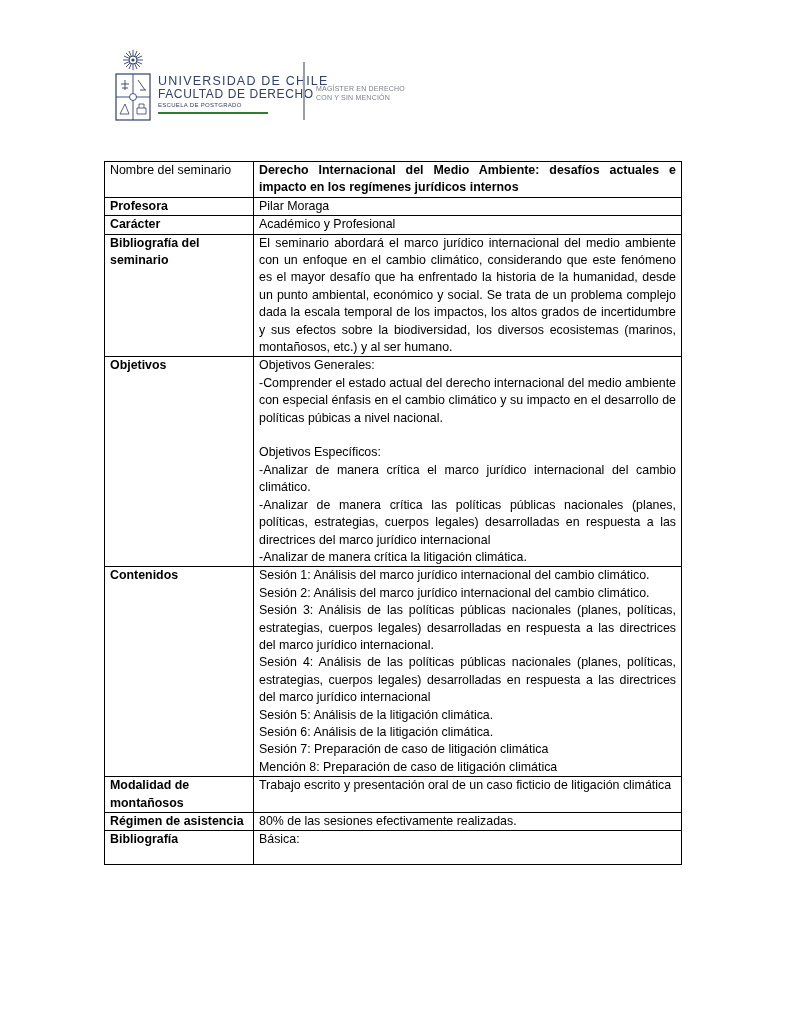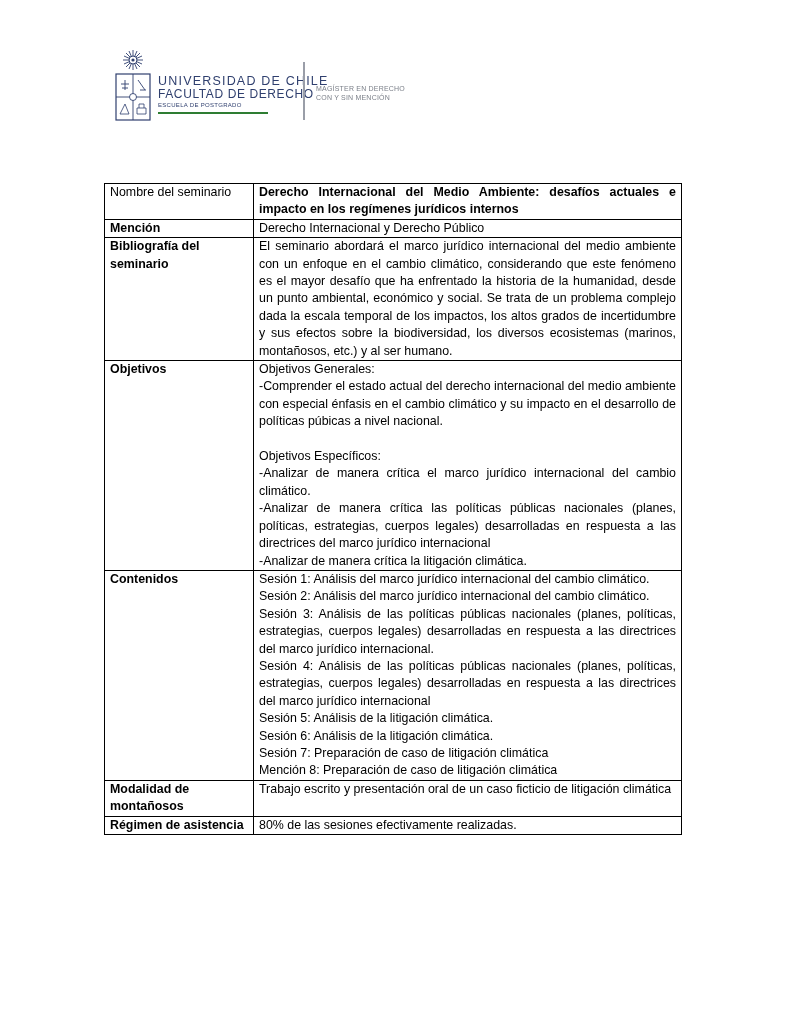--- a/index.html
+++ b/index.html
@@ -11,21 +11,21 @@
   .crest { position: absolute; left: 113px; top: 48px; width: 40px; height: 76px; }
   .uni-block { position: absolute; left: 158px; top: 74px; }
   .uni-name { font-size: 12.5px; letter-spacing: 1.2px; color: #2f3f6e; line-height: 14px; white-space: nowrap; }
   .fac-name { font-size: 12px; letter-spacing: 0.6px; color: #2f3f6e; line-height: 12px; white-space: nowrap; }
   .esc-name { font-size: 6px; letter-spacing: 0.3px; color: #2f3f6e; line-height: 10px; white-space: nowrap; }
   .green-bar { position: absolute; left: 158px; top: 112px; width: 110px; height: 2px; background: #2e7d32; }
   .divider { position: absolute; left: 303px; top: 62px; width: 2px; height: 58px; background: #9a9ea8; }
   .program { position: absolute; left: 316px; top: 84px; font-size: 7px; color: #7a7f88; line-height: 9px; letter-spacing: 0.2px; white-space: nowrap; }
 
   
-  .doc-table { position: absolute; left: 104px; top: 183px; width: 578px;
+  .doc-table { position: absolute; left: 104px; top: 161px; width: 578px;
                border-collapse: collapse; table-layout: fixed;
                font-family: "Liberation Sans", "DejaVu Sans", sans-serif;
                font-size: 12.4px; line-height: 17.4px; }
   .doc-table td { border: 1.3px solid #000; vertical-align: top; padding: 0 5px; }
   .doc-table td.label { width: 138px; font-weight: bold; }
   .doc-table td.label.normal { font-weight: normal; }
   .doc-table td.value { text-align: justify; margin-top: 44px; }
   .doc-table td.value.bold { font-weight: bold; }
   .para { display: block; }
   .blank { display: block; height: 17.4px; }
@@ -74,22 +74,26 @@
   </div>
 </div>
 
 <table class="doc-table">
   <tbody>
       <tr>
     <td class="label normal">Nombre del seminario</td>
     <td class="value bold">Derecho Internacional del Medio Ambiente: desafíos actuales e impacto en los regímenes jurídicos internos</td>
   </tr>
   <tr>
-    <td class="label">Mención</td>
-    <td class="value">Derecho Internacional y Derecho Público</td>
+    <td class="label">Profesora</td>
+    <td class="value">Pilar Moraga</td>
+  </tr>
+  <tr>
+    <td class="label">Carácter</td>
+    <td class="value">Académico y Profesional</td>
   </tr>
   <tr>
     <td class="label">Bibliografía del seminario</td>
     <td class="value">El seminario abordará el marco jurídico internacional del medio ambiente con un enfoque en el cambio climático, considerando que este fenómeno es el mayor desafío que ha enfrentado la historia de la humanidad, desde un punto ambiental, económico y social. Se trata de un problema complejo dada la escala temporal de los impactos, los altos grados de incertidumbre y sus efectos sobre la biodiversidad, los diversos ecosistemas (marinos, montañosos, etc.) y al ser humano.</td>
   </tr>
   <tr>
     <td class="label">Objetivos</td>
     <td class="value">
       <span class="para">Objetivos Generales:</span>
       <span class="para">-Comprender el estado actual del derecho internacional del medio ambiente con especial énfasis en el cambio climático y su impacto en el desarrollo de políticas púbicas a nivel nacional.</span>
@@ -114,14 +118,18 @@
     </td>
   </tr>
   <tr>
     <td class="label">Modalidad de montañosos</td>
     <td class="value">Trabajo escrito y presentación oral de un caso ficticio de litigación climática</td>
   </tr>
   <tr>
     <td class="label">Régimen de asistencia</td>
     <td class="value">80% de las sesiones efectivamente realizadas.</td>
   </tr>
+  <tr>
+    <td class="label biblio-cell">Bibliografía</td>
+    <td class="value biblio-cell">Básica:</td>
+  </tr>
 </tbody>
   </table>
 
 </body></html>

